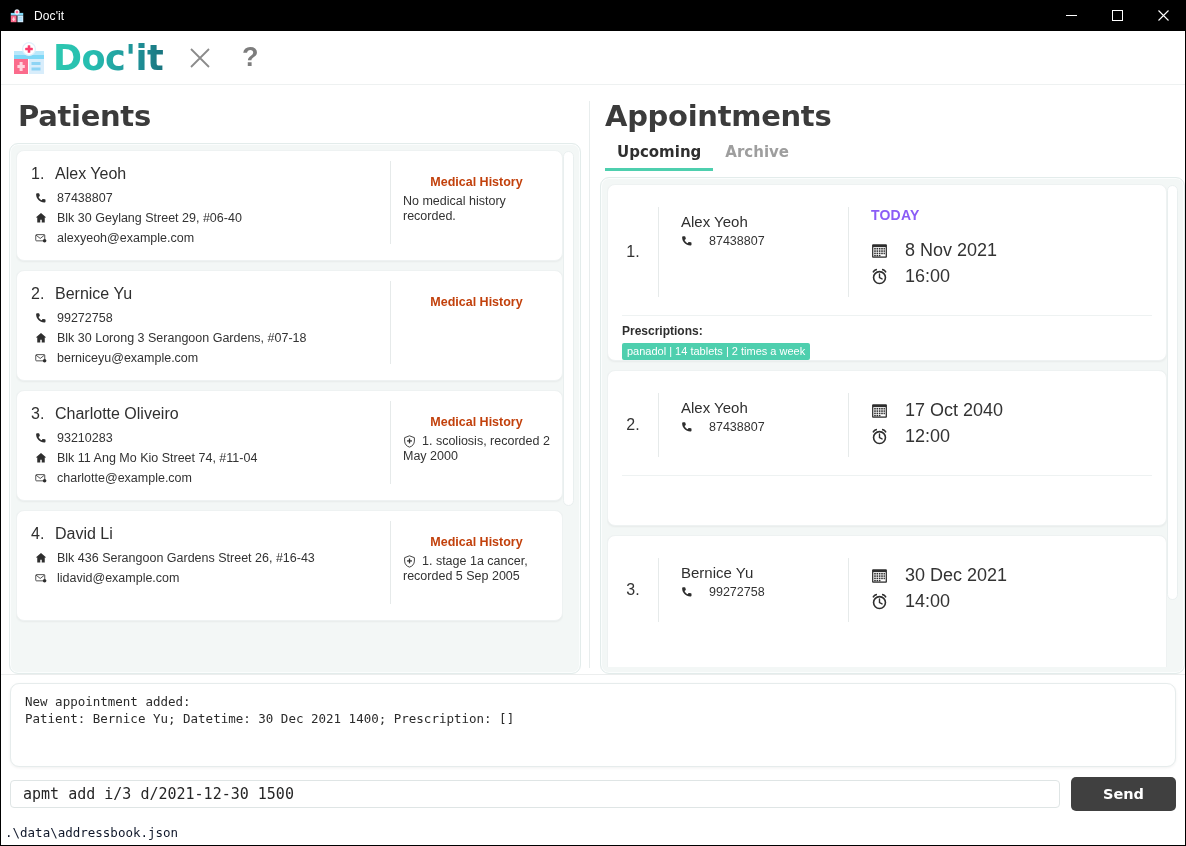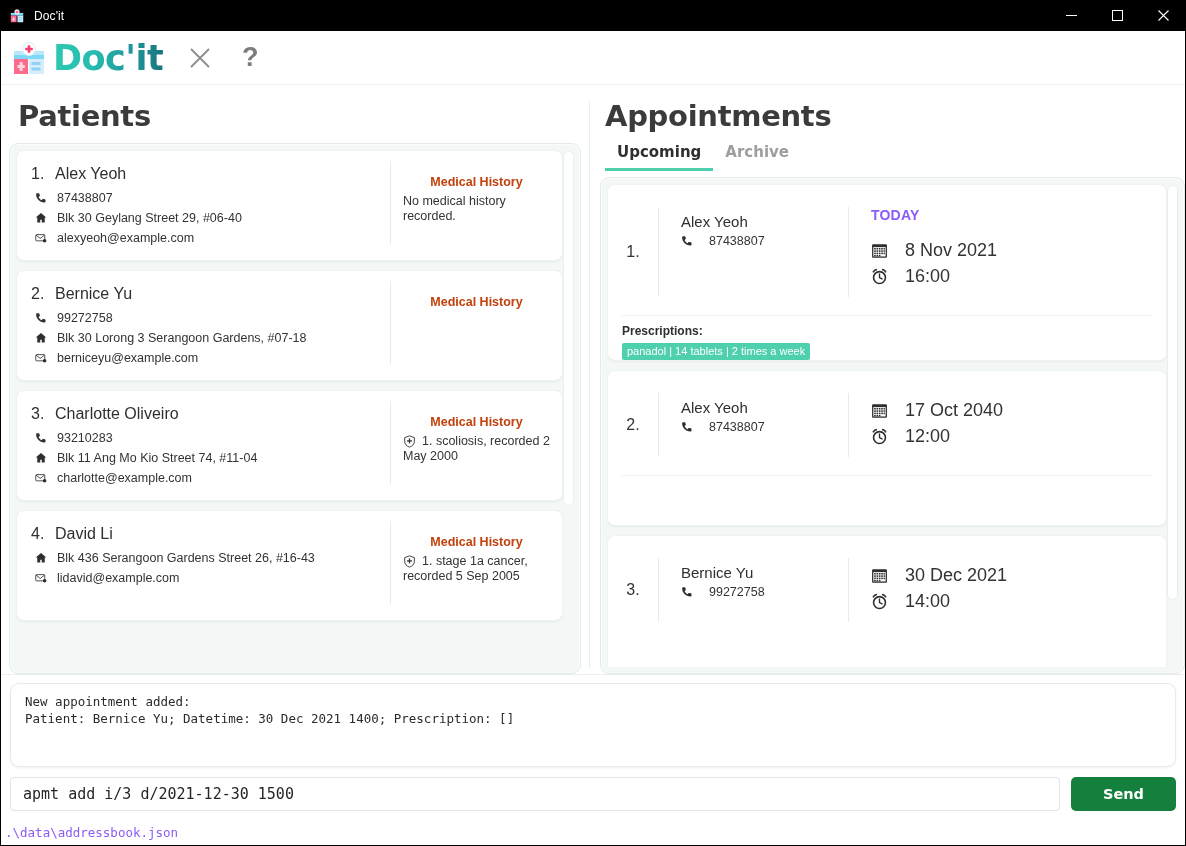--- a/index.html
+++ b/index.html
@@ -248,42 +248,42 @@
     font-size: 12.5px; color: #2b2b2b; line-height: 1.35;
     white-space: pre-wrap;
     overflow: hidden;
   }
   .cmd-wrap {
     flex: 0 0 auto;
     display: flex; align-items: center; gap: 11px;
     padding: 10px 9px 8px 9px;
   }
   .cmd-input {
-    flex: 1 1 auto; height: 34px;
+    flex: 1 1 auto; height: 28px;
     border: 1px solid #dfe5e5; border-radius: 4px;
     background: #ffffff;
     font-family: "DejaVu Sans Mono", monospace;
     font-size: 15px; color: #262626;
     padding: 0 12px;
     outline: none;
   }
   .send-btn {
     width: 105px; height: 34px;
-    background: #15803d; color: #ffffff;
+    background: #404040; color: #ffffff;
     border: none; border-radius: 5px;
     font-size: 14.5px; font-weight: bold;
     font-family: "DejaVu Sans", sans-serif;
     cursor: pointer;
   }
   .statusbar {
     flex: 0 0 auto; height: 26px;
     display: flex; align-items: center;
     padding-left: 4px;
     font-family: "DejaVu Sans Mono", monospace;
-    font-size: 12.5px; color: #8b5cf6;
+    font-size: 12.5px; color: #0f172a;
     background: #ffffff;
   }
 
   
   svg.i { display: block; }
 </style>
 </head>
 <body>
 
 <div class="window">

